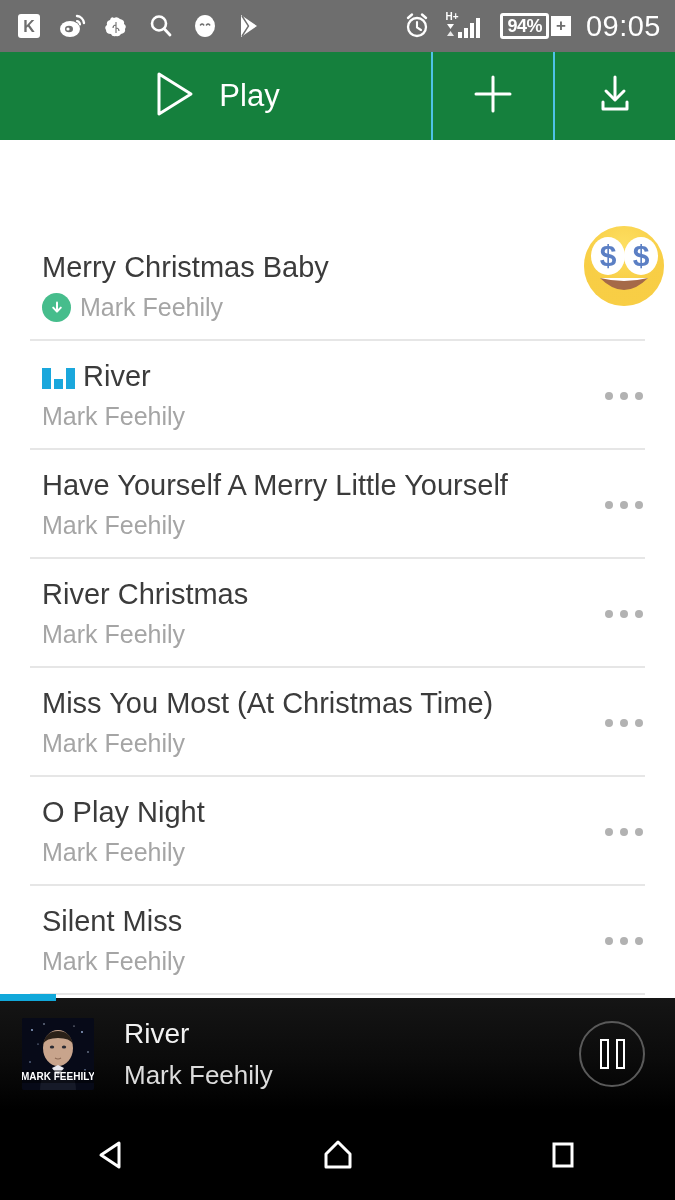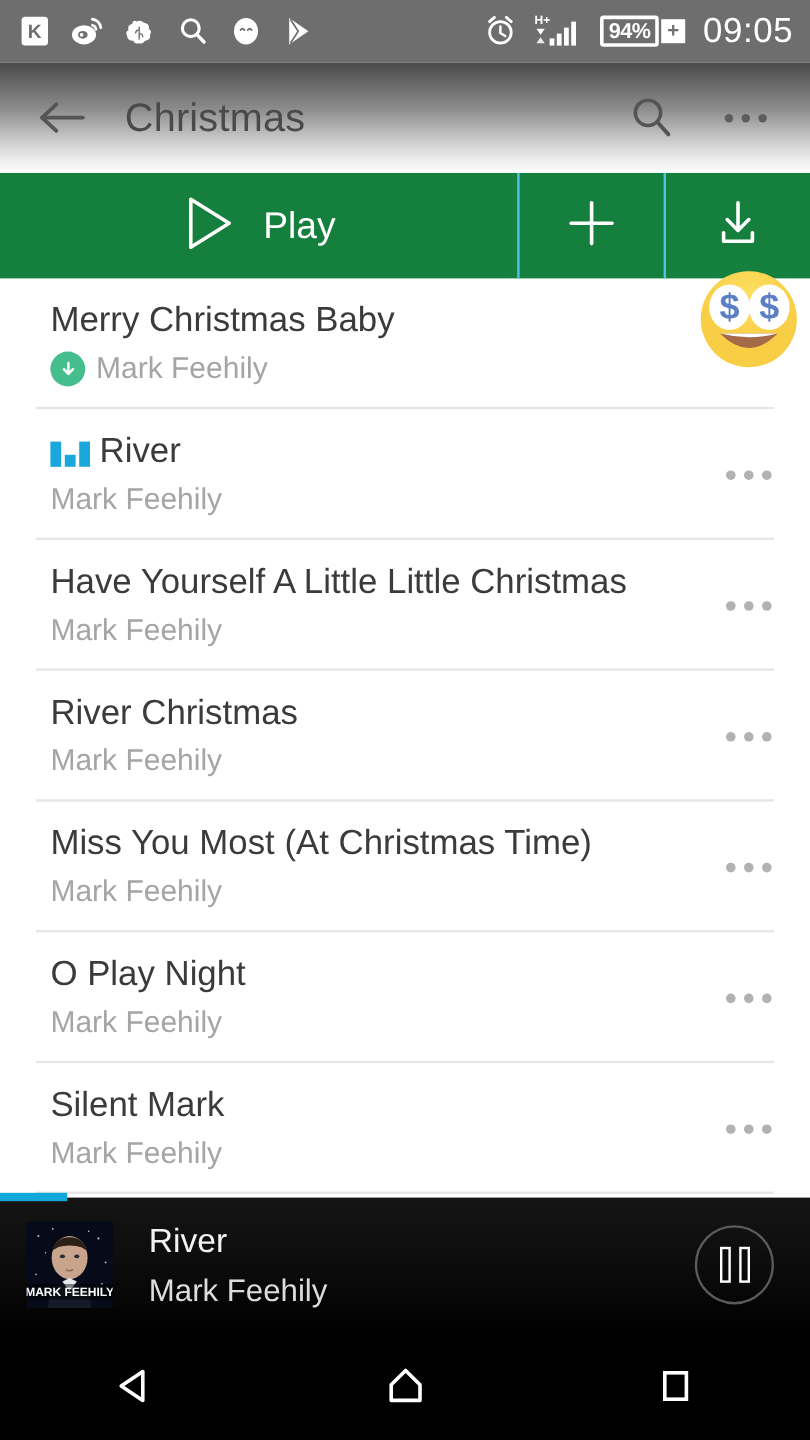--- a/index.html
+++ b/index.html
@@ -200,44 +200,20 @@
         <span class="batt-body">
           <span class="batt-pct">94%</span>
         </span>
         <span class="batt-plug">+</span>
       </span>
 
       <span class="sb-clock">09:05</span>
     </div>
   </div>
 
-  <div class="appbar">
-    <span class="back-ic">
-      <svg width="42" height="30" viewBox="0 0 42 30">
-          <line x1="4" y1="15" x2="38" y2="15" stroke="#555" stroke-width="3.2" stroke-linecap="round"></line>
-          <polyline points="16,4 4,15 16,26" stroke="#555" stroke-width="3.2" fill="none" stroke-linecap="round" stroke-linejoin="round"></polyline>
-        </svg>
-    </span>
-    <span class="appbar-title">Christmas</span>
-    <span class="appbar-actions">
-      <span class="ab-btn">
-        <svg width="40" height="40" viewBox="0 0 40 40">
-            <circle cx="17" cy="16" r="10.5" stroke="#555" stroke-width="3" fill="none"></circle>
-            <line x1="25" y1="24" x2="34" y2="34" stroke="#555" stroke-width="3.2" stroke-linecap="round"></line>
-          </svg>
-      </span>
-      <span class="ab-btn">
-        <span class="dots-h">
-            <i></i>
-            <i></i>
-            <i></i>
-          </span>
-      </span>
-    </span>
-  </div>
 
   <div class="actionbar">
     <div class="ab-play">
       <span>
         <svg width="46" height="50" viewBox="0 0 46 50">
             <polygon points="8,5 40,25 8,45" stroke="#fff" stroke-width="3" fill="none" stroke-linejoin="round"></polygon>
           </svg>
       </span>
       <span class="ab-play-label">Play</span>
     </div>
@@ -324,21 +300,21 @@
             <i></i>
             <i></i>
             <i></i>
           </span>
         </span>
     </div>
 
     <div class="row">
       <div class="row-inner">
         <div class="row-title">
-            <span>Have Yourself A Little Little Christmas</span>
+            <span>Have Yourself A Merry Little Yourself</span>
           </div>
         <div class="row-sub">
             <span>Mark Feehily</span>
           </div>
       </div>
       <span class="row-menu">
           <span class="dots-h">
             <i></i>
             <i></i>
             <i></i>
@@ -396,21 +372,21 @@
             <i></i>
             <i></i>
             <i></i>
           </span>
         </span>
     </div>
 
     <div class="row">
       <div class="row-inner">
         <div class="row-title">
-            <span>Silent Mark</span>
+            <span>Silent Miss</span>
           </div>
         <div class="row-sub">
             <span>Mark Feehily</span>
           </div>
       </div>
       <span class="row-menu">
           <span class="dots-h">
             <i></i>
             <i></i>
             <i></i>

